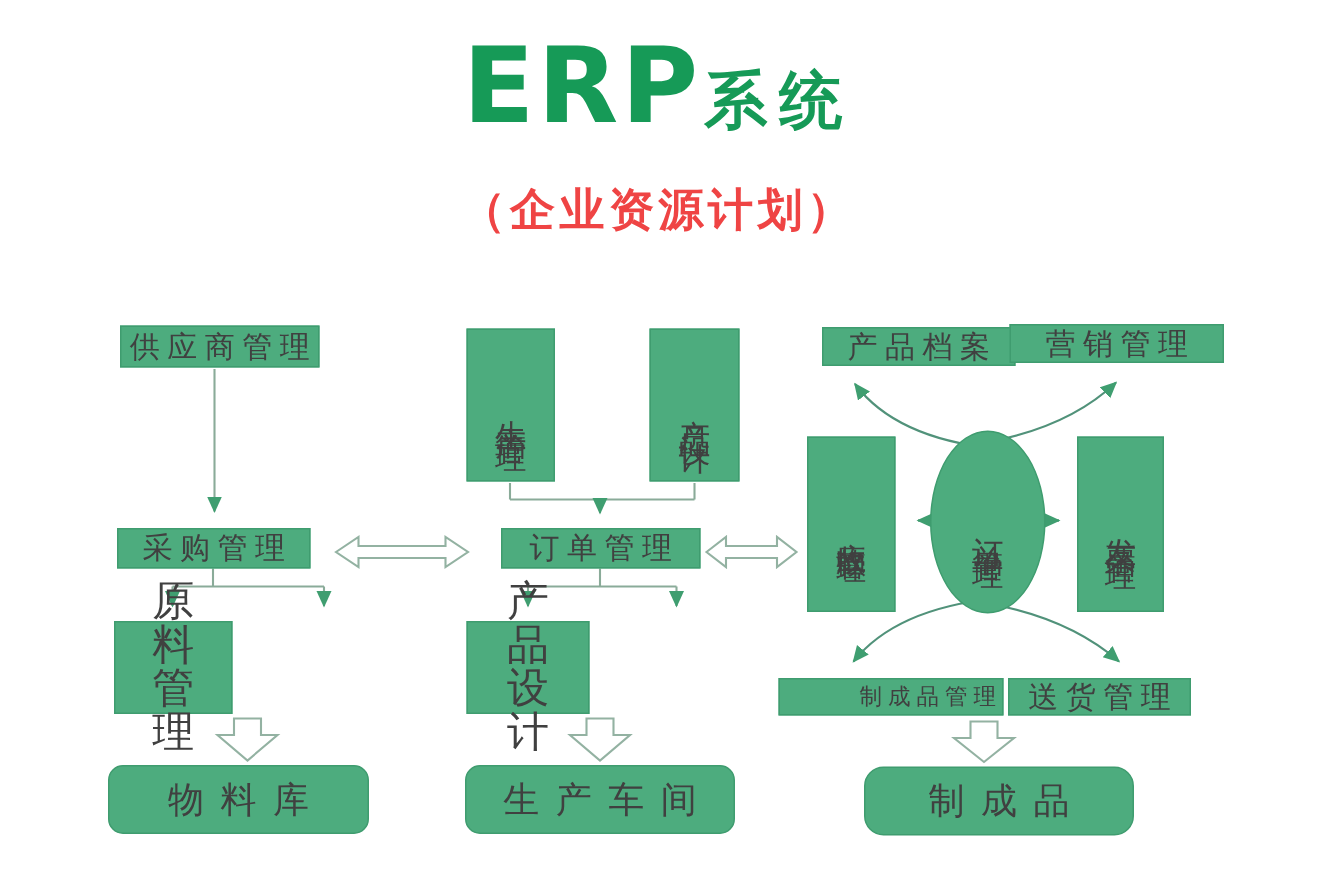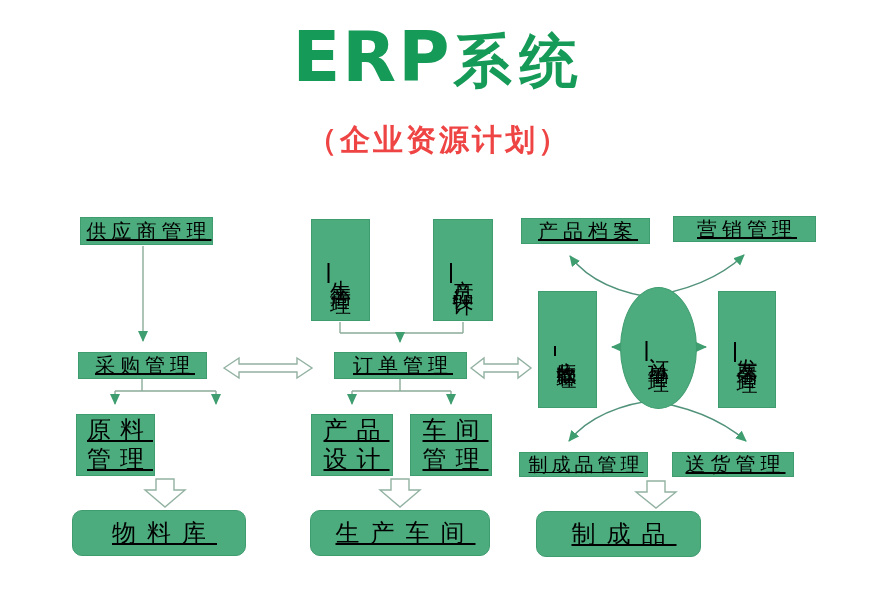--- a/index.html
+++ b/index.html
@@ -12,34 +12,34 @@
     position:absolute;left:0;top:22px;width:100%;
     display:flex;align-items:baseline;justify-content:center;gap:2px;
     color:#169a57;line-height:1;
   }
   .title-en{
     font-family:"DejaVu Sans", sans-serif;font-weight:bold;
     font-size:70px;letter-spacing:2px;
   }
   .title-zh{
     font-family:"Liberation Serif", serif;font-weight:bold;
-    font-size:58px;letter-spacing:8px;
+    font-size:42px;letter-spacing:8px;
   }
   .subtitle{
     position:absolute;left:0;top:120px;width:100%;text-align:center;
     color:#ef4444;font-size:30px;letter-spacing:3px;font-weight:bold;
   }
   
   .box{
     position:absolute;background:#4dac7e;border:1px solid #3f9c6f;
-    color:#000000;display:flex;align-items:center;justify-content:center;
-    box-sizing:border-box;text-align:center;text-decoration:underline;
+    color:#404040;display:flex;align-items:center;justify-content:center;
+    box-sizing:border-box;text-align:center;
   }
   .h1line{font-size:20px;letter-spacing:5px;padding-left:5px;}
-  .h2line{font-size:24px;letter-spacing:9px;line-height:29px;padding-left:9px;
+  .h2line{font-size:28px;letter-spacing:9px;line-height:29px;padding-left:9px;
           word-break:break-all;}
   .h2line .inner{width:66px;}
   .vtext{writing-mode:vertical-rl;letter-spacing:5px;font-size:21px;padding-top:5px;}
   .vtext5{writing-mode:vertical-rl;letter-spacing:2px;font-size:20px;padding-top:2px;}
   .rounded{border-radius:10px;font-size:24px;letter-spacing:11px;padding-left:11px;}
   .ellipse{border-radius:50%;}
   .svglayer{position:absolute;left:0;top:0;}
 </style>
 </head>
 <body>
@@ -125,53 +125,50 @@
     </div>
 
   <div class="box h1line" style="left:334px;top:352px;width:133px;height:27px;">
       <span>订单管理</span>
     </div>
 
   <div class="box h2line" style="left:311px;top:414px;width:82px;height:62px;">
       <span class="inner">产品设计</span>
     </div>
 
-  <div class="box h2line" style="left:410px;top:414px;width:82px;height:62px;">
-      <span class="inner">车间管理</span>
-    </div>
 
   <div class="box rounded" style="left:310px;top:510px;width:180px;height:46px;">
       <span>生产车间</span>
     </div>
 
-  <div class="box h1line" style="left:521px;top:218px;width:129px;height:26px;">
+  <div class="box h1line" style="left:548px;top:218px;width:129px;height:26px;">
       <span>产品档案</span>
     </div>
 
   <div class="box h1line" style="left:673px;top:216px;width:143px;height:26px;">
       <span>营销管理</span>
     </div>
 
   <div class="box vtext5" style="left:538px;top:291px;width:59px;height:117px;">
       <span>应收款管理</span>
     </div>
 
   <div class="box vtext ellipse" style="left:620px;top:287px;width:77px;height:122px;">
       <span>订单管理</span>
     </div>
 
   <div class="box vtext" style="left:718px;top:291px;width:58px;height:117px;">
       <span>发票管理</span>
     </div>
 
-  <div class="box h1line" style="left:519px;top:452px;width:129px;height:25px;font-size:19px;letter-spacing:4px;">
+  <div class="box h1line" style="left:519px;top:452px;width:150px;height:25px;font-size:15px;letter-spacing:4px;justify-content:flex-end;">
       <span>制成品管理</span>
     </div>
 
   <div class="box h1line" style="left:672px;top:452px;width:122px;height:25px;">
       <span>送货管理</span>
     </div>
 
-  <div class="box rounded" style="left:536px;top:511px;width:165px;height:46px;">
+  <div class="box rounded" style="left:576px;top:511px;width:180px;height:46px;border-radius:13px;">
       <span>制成品</span>
     </div>
 
 </div>
 
 </body></html>

